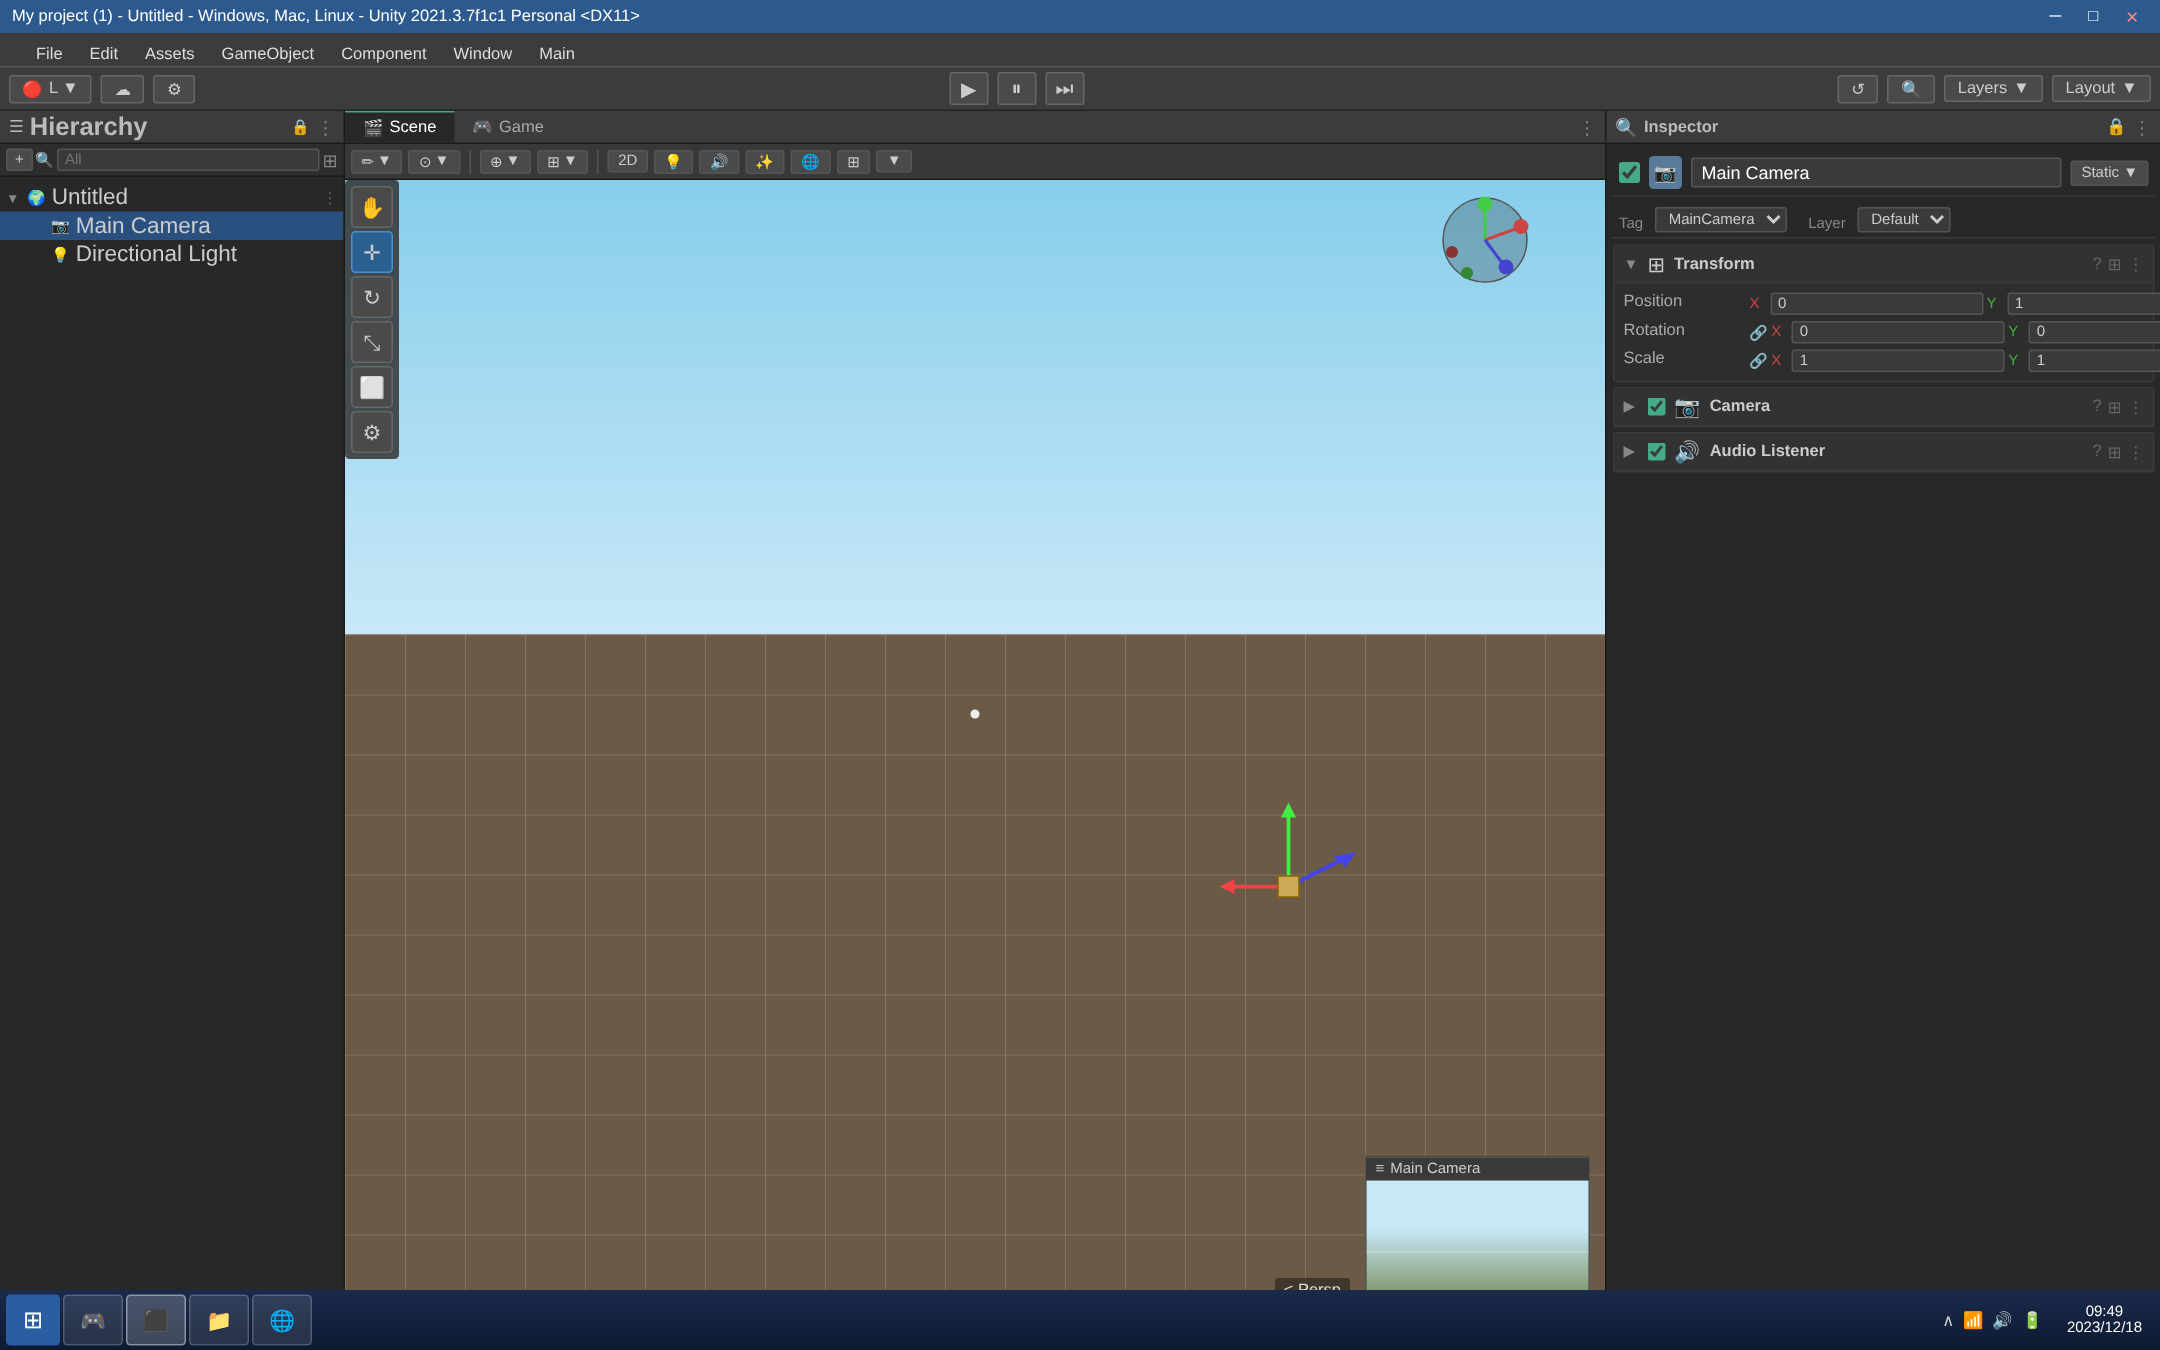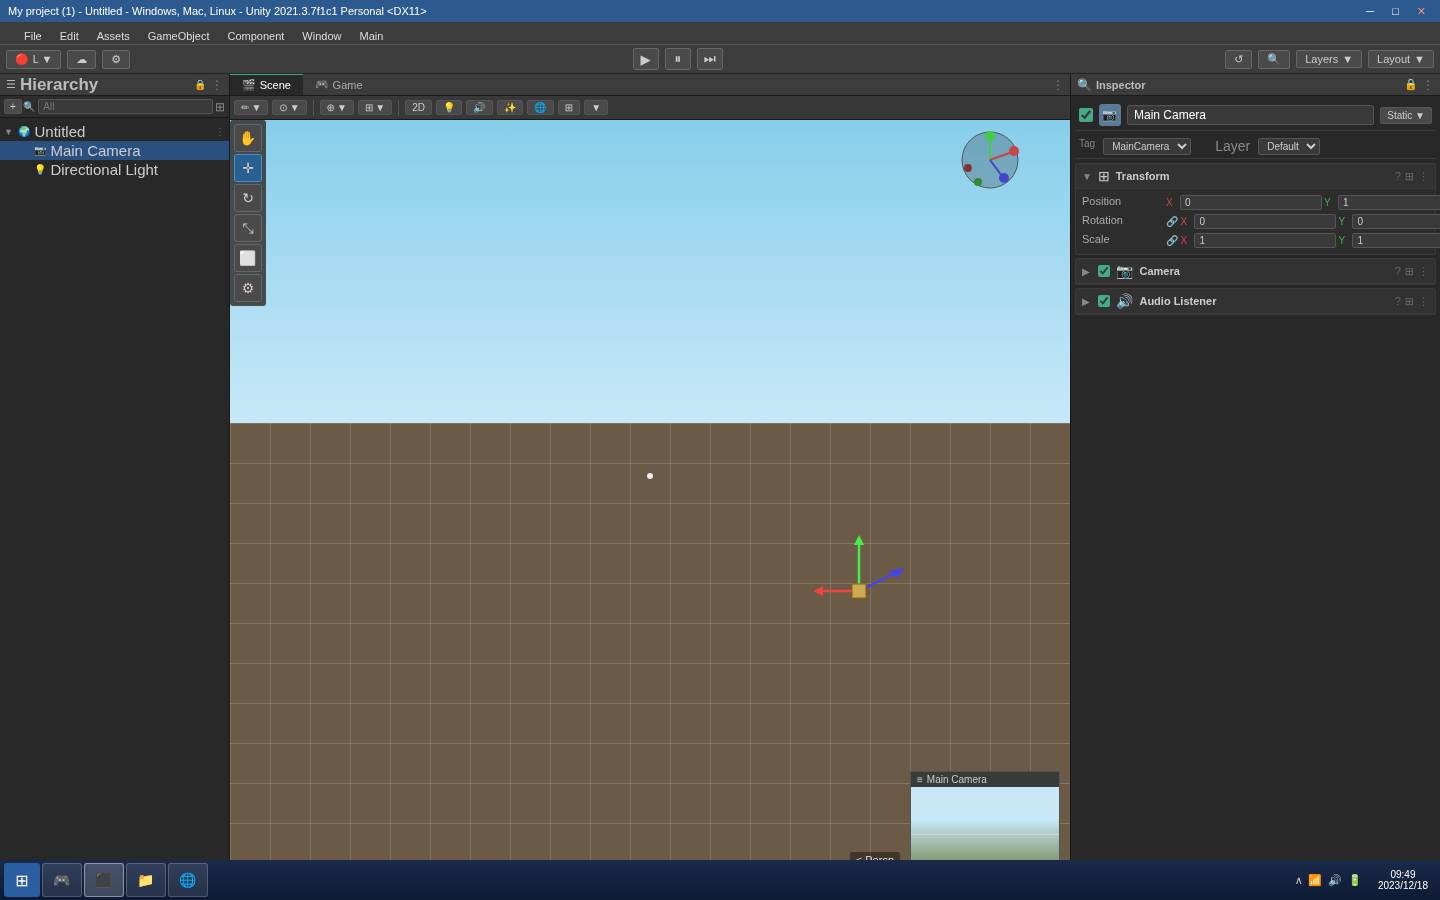--- a/index.html
+++ b/index.html
@@ -338,37 +338,37 @@
       border: 1px solid #555;
       color: #ccc;
       font-size: 10px;
       padding: 2px 6px;
       border-radius: 2px;
       cursor: pointer;
     }
 
     .go-tags {
       display: flex;
-      align-items: flex-start;
+      align-items: flex-end;
       padding: 3px 4px;
       gap: 8px;
       border-bottom: 1px solid #3a3a3a;
       margin-bottom: 4px;
     }
     .go-tag-label { font-size: 10px; color: #888; }
     .go-tag-select {
       background: #3a3a3a;
       border: 1px solid #555;
       color: #ccc;
       font-size: 10px;
       padding: 1px 4px;
       border-radius: 2px;
       cursor: pointer;
     }
-    .go-layer-label { font-size: 14px; color: #888; margin-left: 16px; }
+    .go-layer-label { font-size: 10px; color: #888; margin-left: 6px; }
 
     
     .component-section {
       background: #2d2d2d;
       border: 1px solid #3a3a3a;
       border-radius: 2px;
       margin-bottom: 3px;
     }
     .component-header {
       display: flex;

